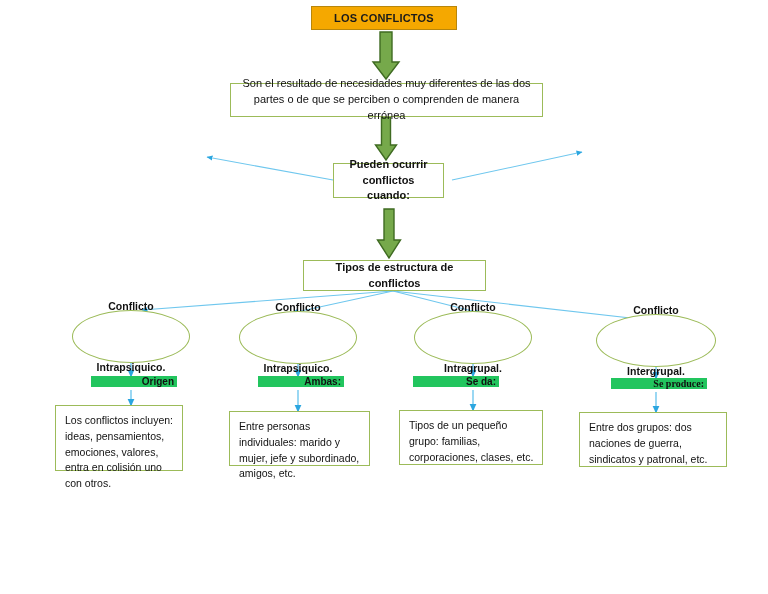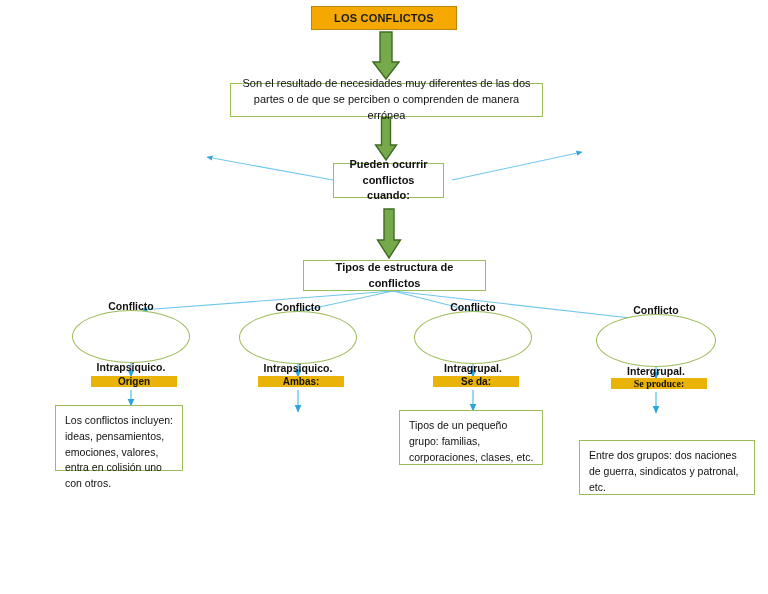--- a/index.html
+++ b/index.html
@@ -79,24 +79,24 @@
     line-height: 1.55;
     color: #111111;
   }
   .ellipse.bold { font-weight: bold; font-size: 10.5px; gap: 44px; }
 
   .conn-label {
     position: absolute;
     font-size: 10px;
     font-weight: bold;
     color: #111111;
-    background: #eab308;
+    background: #22c55e;
     padding: 0 3px;
     white-space: nowrap;
-    text-align: center;
+    text-align: right;
   }
 
   
   .block-arrow {
     position: absolute;
     pointer-events: none;
   }
 </style>
 </head>
 <body>
@@ -171,36 +171,39 @@
     <span>Los conflictos incluyen: ideas, pensamientos, emociones, valores, entra en colisión uno con otros.</span>
   </div>
 
   <div class="node ellipse bold" style="left:239px; top:311px; width:118px; height:53px; padding:0 8px; flex-direction:column;">
     <span>Conflicto</span>
     <span>Intrapsiquico.</span>
   </div>
   <div class="conn-label" style="left:258px; top:376px; width:80px;">
     <span>Ambas:</span>
   </div>
+  <div class="node text-box" style="left:229px; top:411px; width:141px; height:55px;">
+    <span>Entre personas individuales: marido y mujer, jefe y subordinado, amigos, etc.</span>
+  </div>
 
   <div class="node ellipse bold" style="left:414px; top:311px; width:118px; height:53px; padding:0 8px; flex-direction:column;">
     <span>Conflicto</span>
     <span>Intragrupal.</span>
   </div>
-  <div class="conn-label" style="left:433px; top:376px; width:80px;">
+  <div class="conn-label" style="left:413px; top:376px; width:80px;">
     <span>Se da:</span>
   </div>
   <div class="node text-box" style="left:399px; top:410px; width:144px; height:55px;">
     <span>Tipos de un pequeño grupo: familias, corporaciones, clases, etc.</span>
   </div>
 
   <div class="node ellipse bold" style="left:596px; top:314px; width:120px; height:53px; padding:0 8px; flex-direction:column;">
     <span>Conflicto</span>
     <span>Intergrupal.</span>
   </div>
   <div class="conn-label" style="left:611px; top:378px; width:90px;font-family:Liberation Serif, serif;">
     <span>Se produce:</span>
   </div>
-  <div class="node text-box" style="left:579px; top:412px; width:176px; height:55px;margin-top:28px;">
+  <div class="node text-box" style="left:579px; top:412px; width:148px; height:55px;">
     <span>Entre dos grupos: dos naciones de guerra, sindicatos y patronal, etc.</span>
   </div>
 
 </div>
 
 </body></html>

